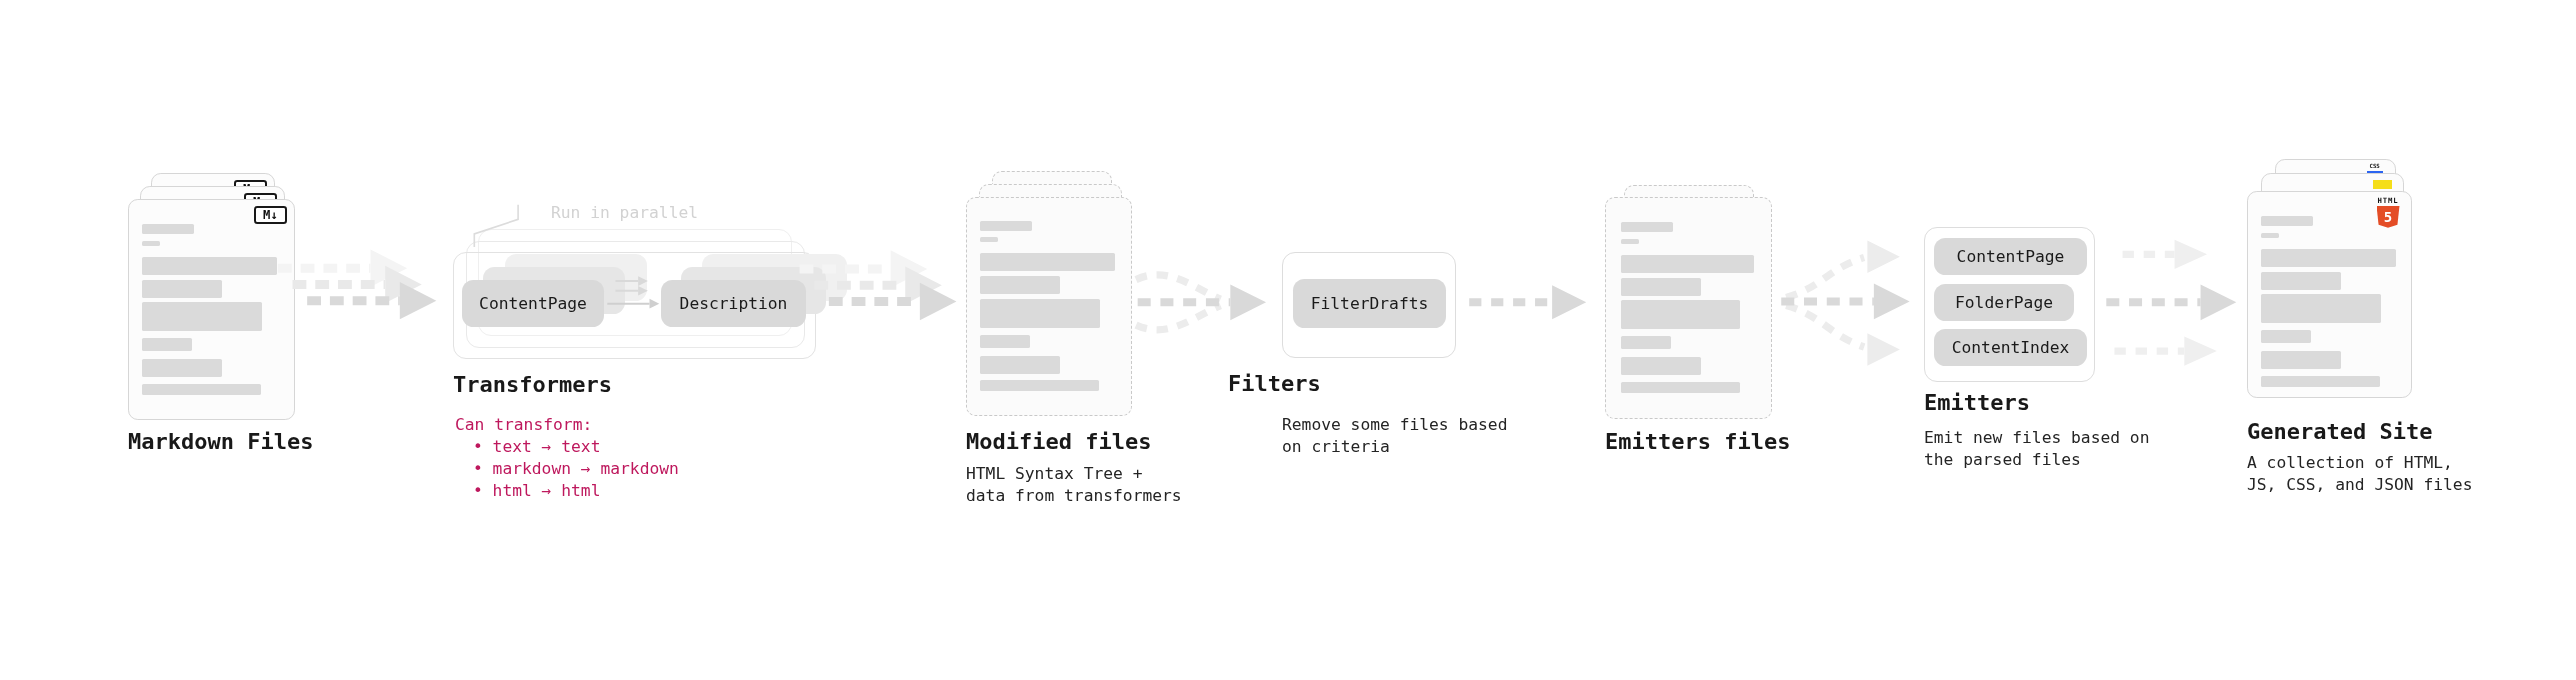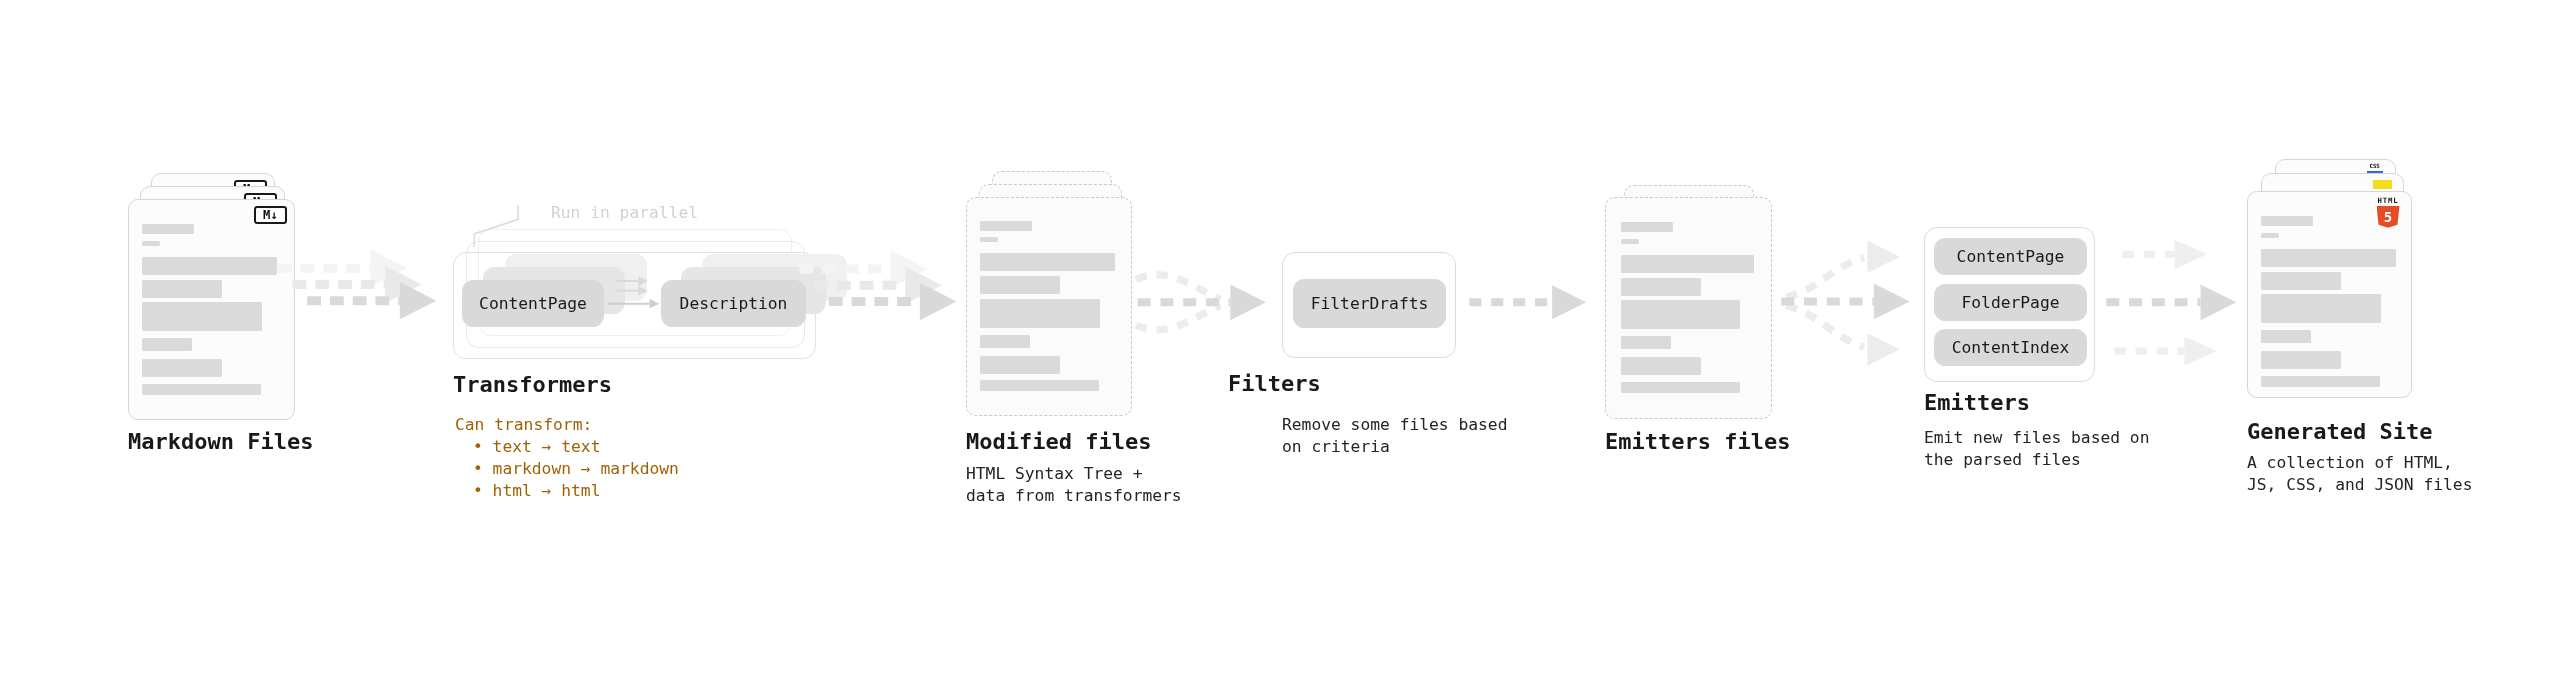--- a/index.html
+++ b/index.html
@@ -28,21 +28,21 @@
   .frame{position:absolute;border:1.6px solid #e2e2e2;border-radius:13px;box-sizing:border-box;background:transparent;}
   .frame.solid{background:#ffffff;border-color:#dddddd;}
   .pill{position:absolute;background:#d9d9d9;border-radius:11.4px;display:flex;align-items:center;justify-content:center;
         font-size:16.3px;color:#1a1a1a;box-sizing:border-box;}
   .pill.ghost1{background:#e6e6e6;}
   .pill.ghost2{background:#f0f0f0;}
   
   .stage-label{position:absolute;font-size:22px;font-weight:bold;color:#191919;white-space:nowrap;}
   .stage-desc{position:absolute;font-size:16.3px;line-height:22px;color:#242424;white-space:pre-line;}
   .note{position:absolute;font-size:16.3px;color:#d2d2d2;white-space:nowrap;margin-left:23px;}
-  .bullet-line{position:absolute;font-size:16.3px;color:#a16207;white-space:nowrap;}
+  .bullet-line{position:absolute;font-size:16.3px;color:#be185d;white-space:nowrap;}
 </style>
 </head>
 <body>
 
 <div class="canvas">
 
   <svg class="arrows" width="2576" height="681" viewBox="0 0 3170 838">
 
     <g>
       <g transform="translate(-36,-40)" opacity="1">
@@ -207,21 +207,21 @@
       <div class="bar" style="left:14.6px;top:184px;width:119px;height:11.4px;"></div>
     </div>
     <div class="stage-label" style="left:1605px;top:429px;">Emitters files</div>
   </div>
 
   <div>
     <div class="frame solid" style="left:1924px;top:227px;width:171px;height:155px;"></div>
     <div class="pill" style="left:1934px;top:238px;width:153px;height:37px;">
       <span>ContentPage</span>
     </div>
-    <div class="pill" style="left:1934px;top:284px;width:153px;height:37px;">
+    <div class="pill" style="left:1934px;top:284px;width:140px;height:37px;">
       <span>FolderPage</span>
     </div>
     <div class="pill" style="left:1934px;top:329px;width:153px;height:37px;">
       <span>ContentIndex</span>
     </div>
     <div class="stage-label" style="left:1924px;top:390px;">Emitters</div>
     <div class="stage-desc" style="left:1924px;top:427px;">Emit new files based on
 the parsed files</div>
   </div>
 

